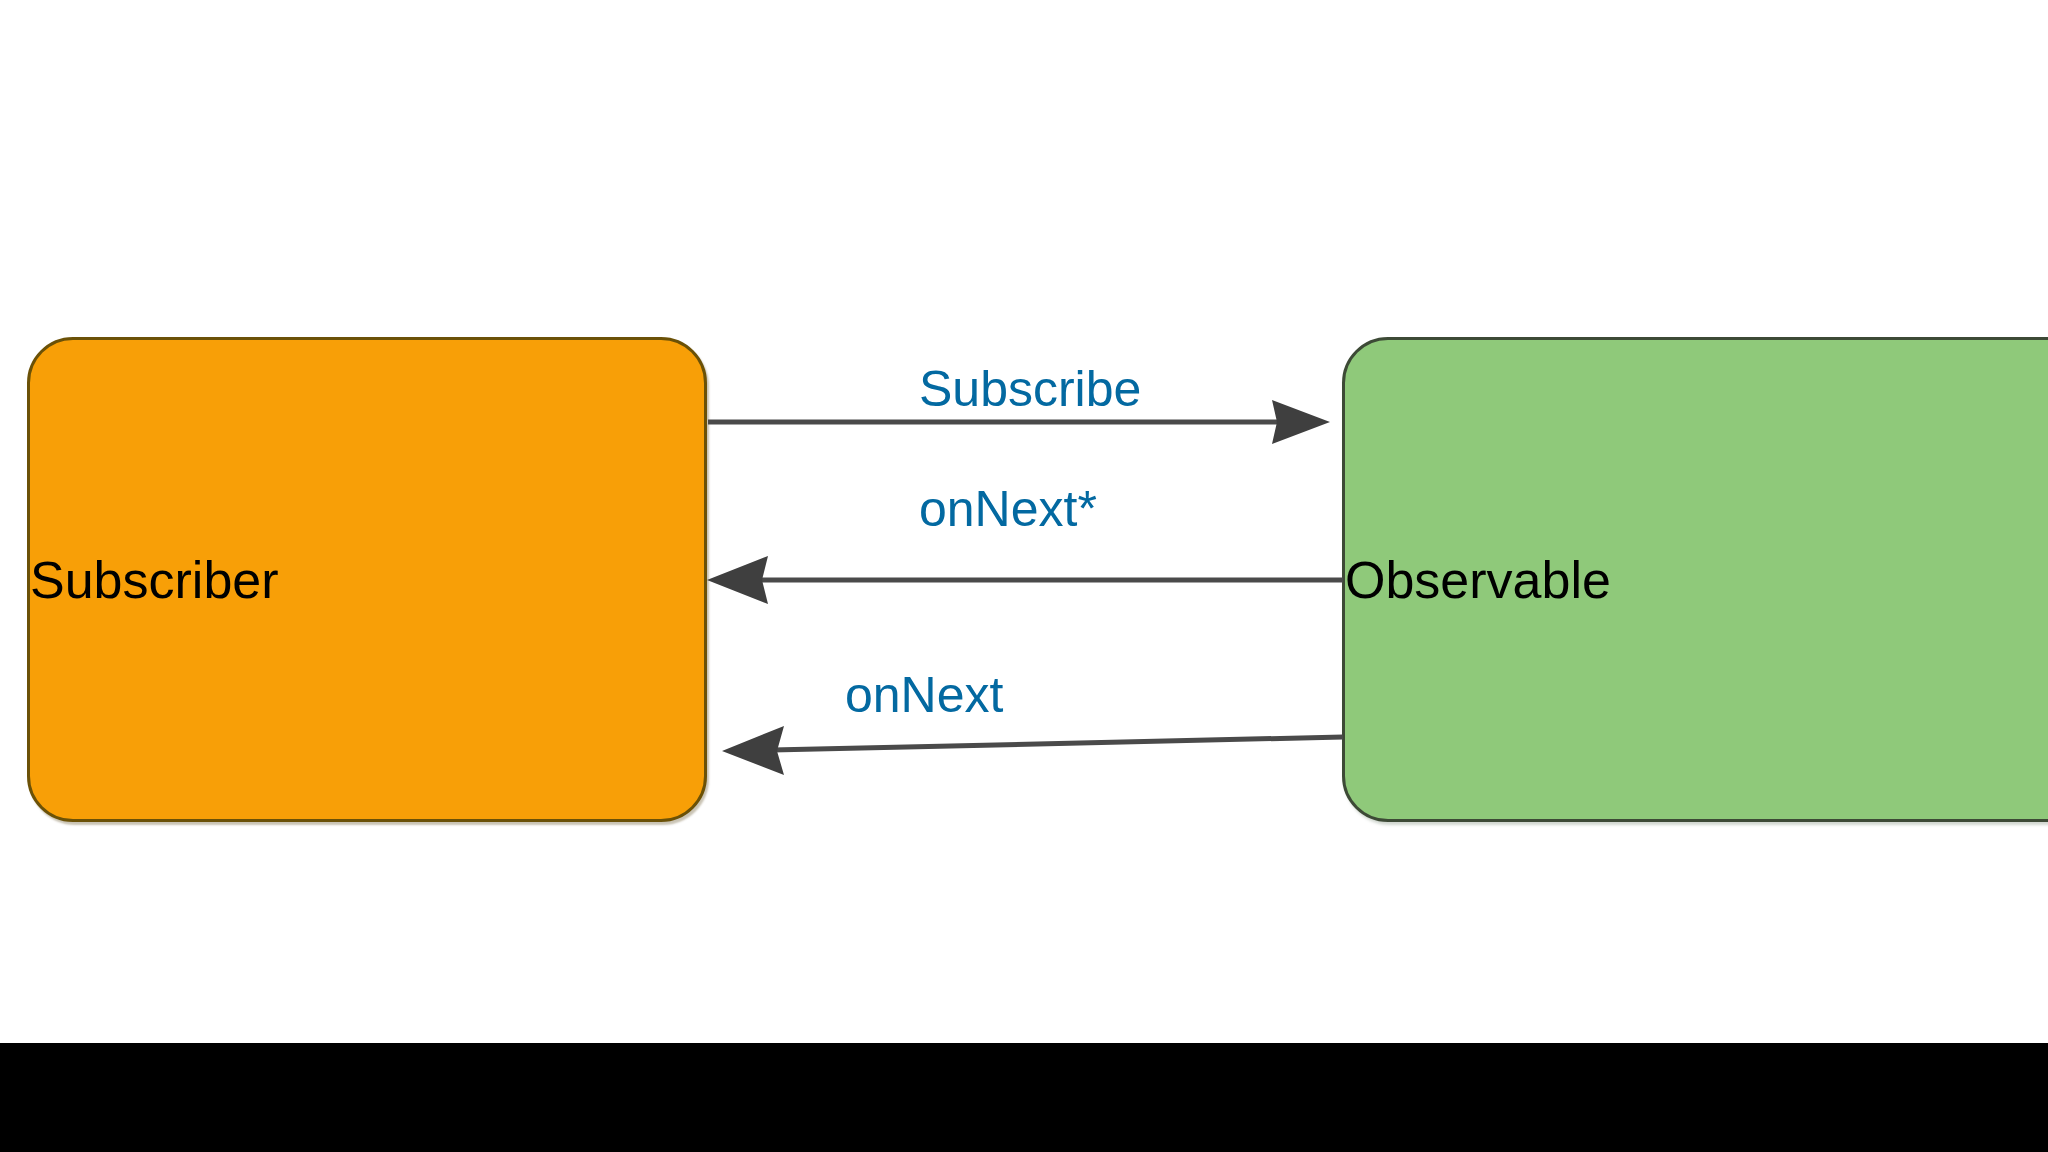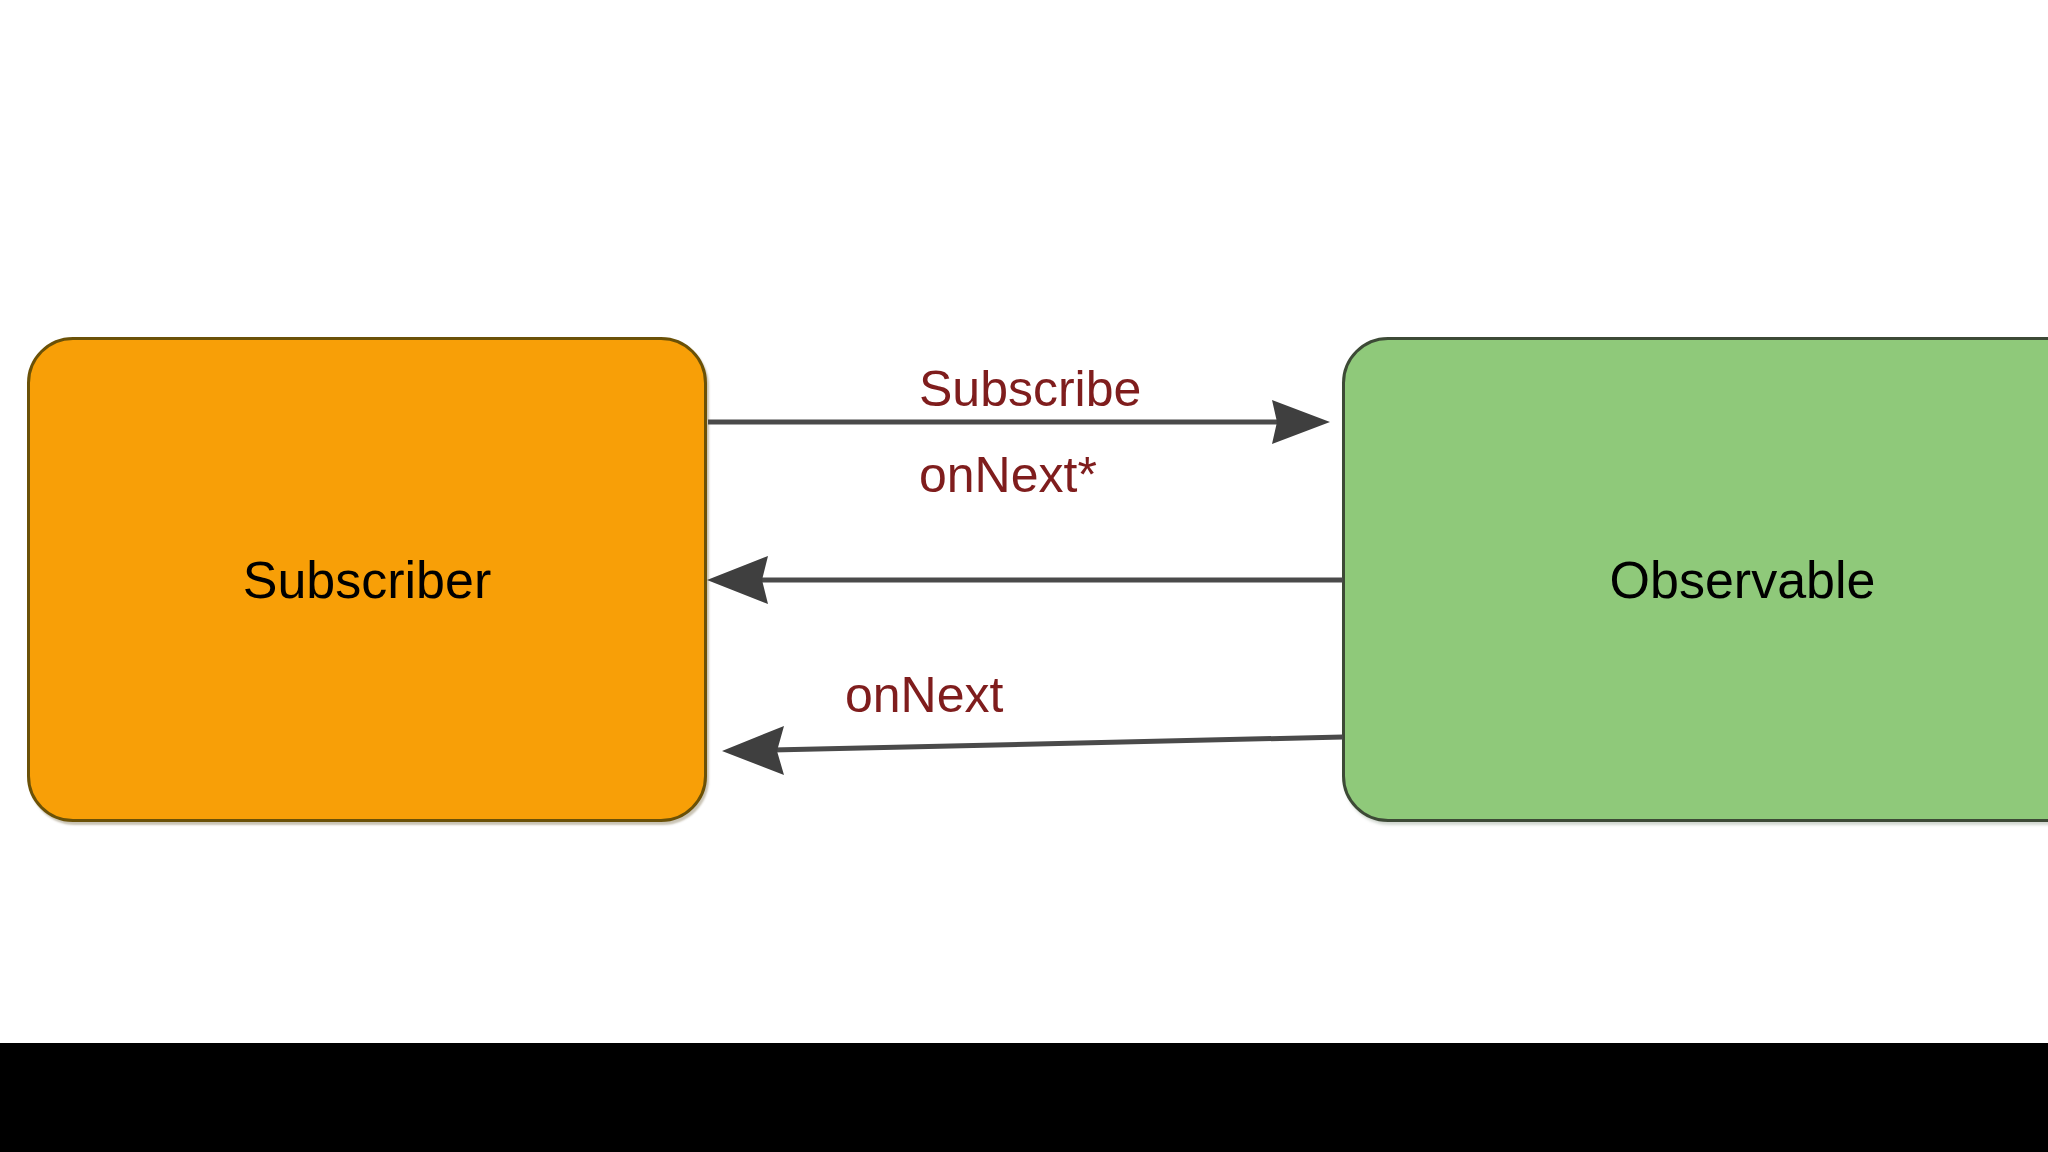--- a/index.html
+++ b/index.html
@@ -20,21 +20,21 @@
     height: 1152px;
     background: #ffffff;
   }
 
   
   .node {
     position: absolute;
     box-sizing: border-box;
     display: flex;
     align-items: center;
-    justify-content: center;
+    justify-content: flex-start;
     border-radius: 46px;
     border-style: solid;
     border-width: 3px;
   }
   .node .node-label {
     font-size: 52px;
     line-height: 1;
     color: #000000;
     letter-spacing: 0px;
     white-space: nowrap;
@@ -67,25 +67,25 @@
     width: 2048px;
     height: 1152px;
     pointer-events: none;
   }
 
   
   .edge-label {
     position: absolute;
     font-size: 50px;
     line-height: 1;
-    color: #7f1d1d;
+    color: #0369a1;
     white-space: nowrap;
   }
   #label-subscribe    { left: 919px;  top: 364px; }
-  #label-onnext       { left: 919px;  top: 450px; }
+  #label-onnext       { left: 919px;  top: 484px; }
   #label-oncomplete   { left: 843px;  top: 607px; }
   #label-onerror      { left: 845px;  top: 670px; }
 
   
   #bottom-bar {
     position: absolute;
     left: 0;
     top: 1043px;
     width: 2048px;
     height: 109px;

